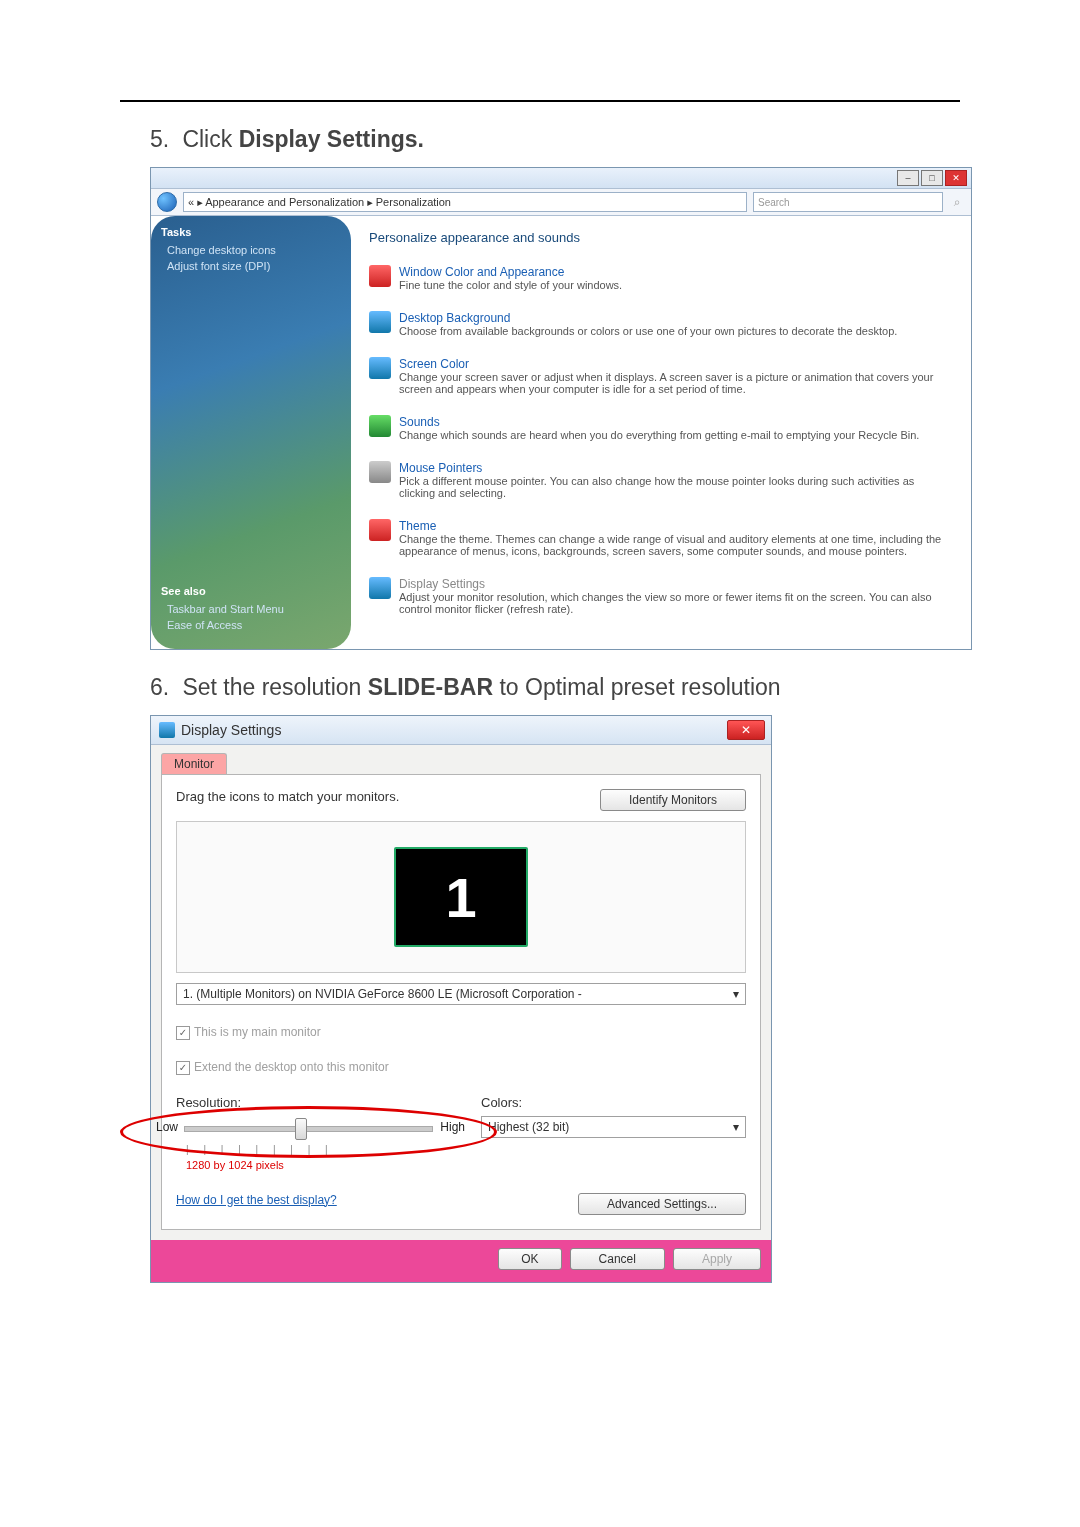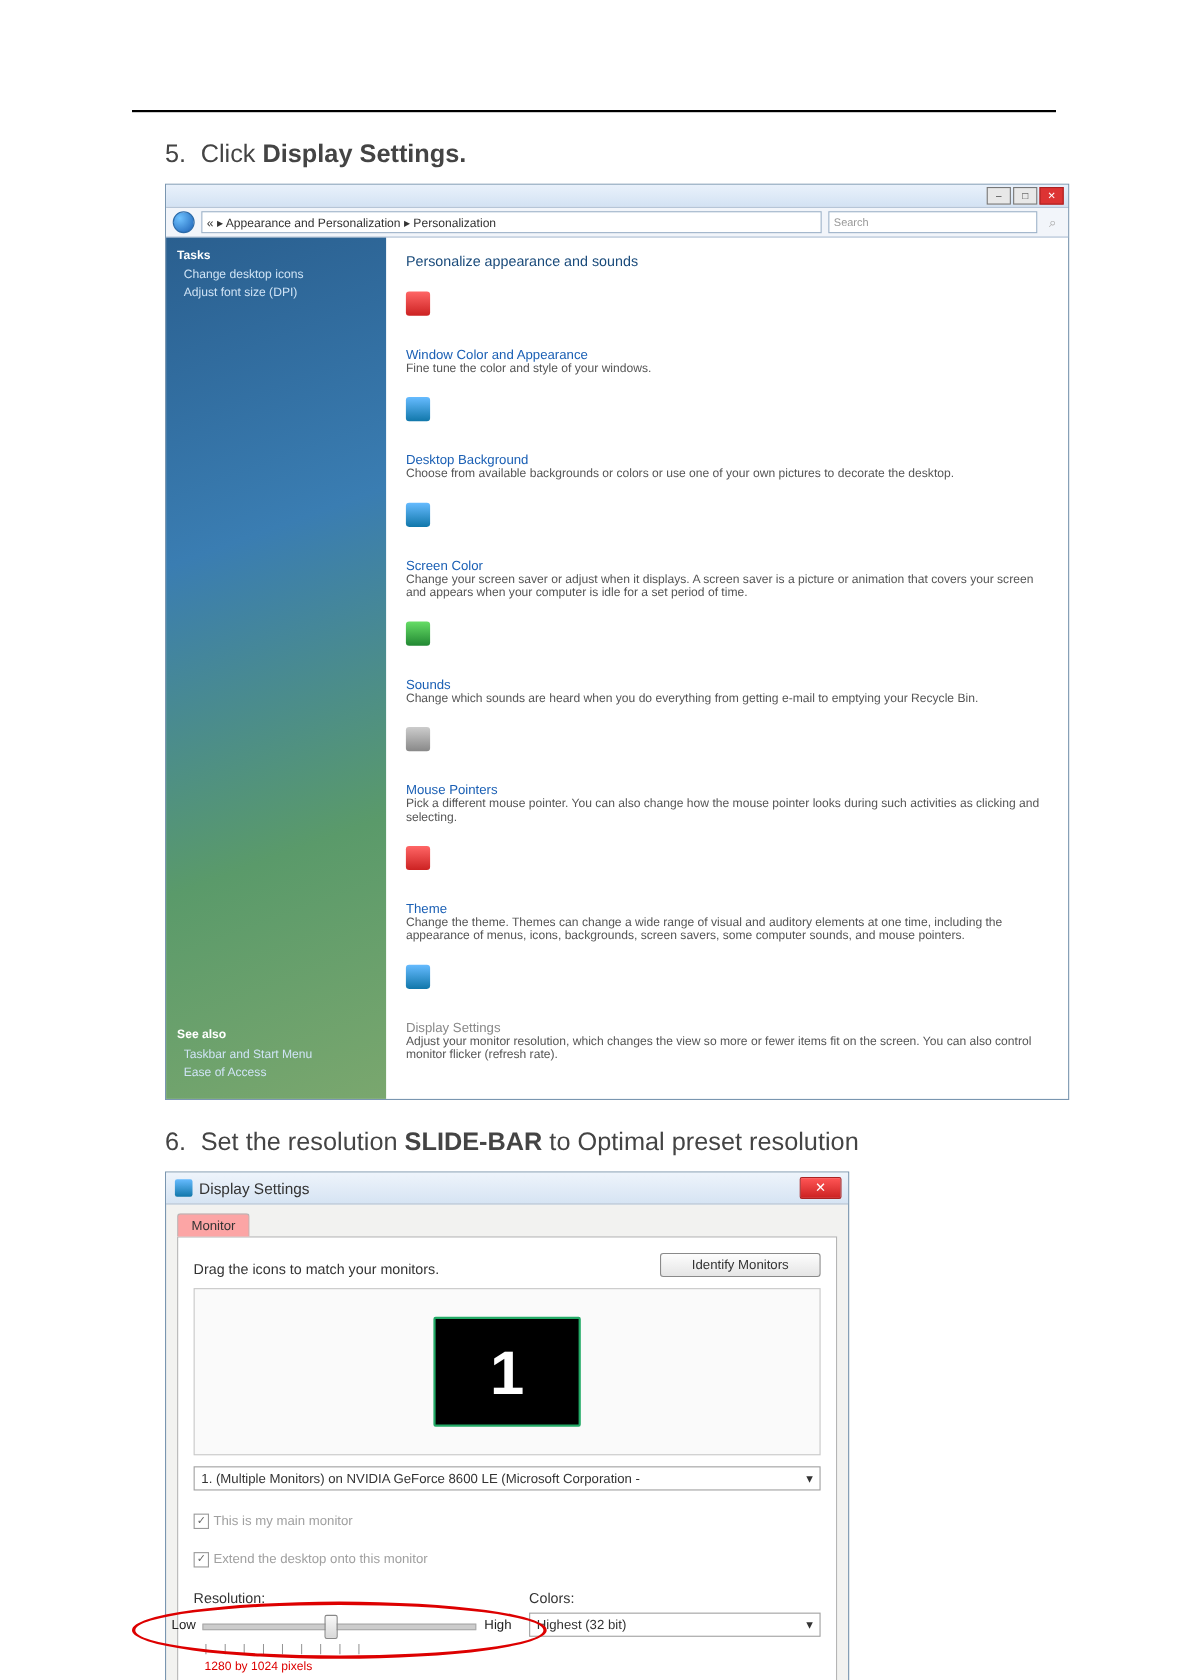--- a/index.html
+++ b/index.html
@@ -65,27 +65,28 @@
   .magnify {
     width: 16px; color: #aaa; text-align: center;
   }
   .vista-body { display: flex; }
   .vista-side {
     width: 180px;
     background: linear-gradient(160deg, #2a5f8f 0%, #3a7db2 35%, #5a9a6a 70%, #7aa76e 100%);
     color: #cfe3f5; font-size: 11px; padding: 10px 10px;
     min-height: 380px;
     position: relative;
+    border-radius: 24px;
   }
   .vista-side .hdr { color: #fff; font-weight: bold; margin-bottom: 6px; font-size: 11px;}
   .vista-side .lnk { color: #cfe3f5; margin: 4px 0 4px 6px; }
   .vista-side .seealso { position: absolute; bottom: 14px; left: 10px; right: 10px; }
   .vista-main { flex: 1; padding: 14px 18px; }
   .vista-main h3 { margin: 0 0 12px 0; font-size: 13px; font-weight: normal; color: #194a7a; }
-  .pitem { display: flex; gap: 28px; margin: 20px 0; flex-direction: column; }
+  .pitem { display: flex; gap: 8px; margin: 20px 0; }
   .picon { width: 22px; height: 22px; flex: none; }
   .picon.red { background: linear-gradient(#f66,#c22); border-radius: 3px; }
   .picon.blue { background: linear-gradient(#6bf,#17a); border-radius: 3px; }
   .picon.green { background: linear-gradient(#6d6,#283); border-radius: 3px; }
   .picon.gray { background: linear-gradient(#ccc,#888); border-radius: 3px; }
   .ptxt .ptitle { color: #1a5fb4; font-size: 12px; }
   .ptxt .ptitle.nolink { color: #888; }
   .ptxt .pdesc { color: #555; font-size: 11px; }
 
   
@@ -108,21 +109,21 @@
     text-align: center; line-height: 18px; border: 1px solid #a22; border-radius: 2px;
   }
   .tabstrip { padding: 8px 10px 0 10px; }
   .tab {
     display: inline-block; border: 1px solid #b5b5b5; border-bottom: none;
     padding: 3px 12px; background: #fca5a5; border-radius: 3px 3px 0 0; font-size: 12px;
   }
   .tabbody {
     border: 1px solid #b5b5b5; background: #fff; margin: 0 10px 10px 10px; padding: 14px;
   }
-  .rowflex { display: flex; justify-content: space-between; align-items: flex-end; }
+  .rowflex { display: flex; justify-content: space-between; align-items: flex-start; }
   .btn {
     border: 1px solid #8a8a8a; background: linear-gradient(#fdfdfd,#e5e5e5);
     padding: 3px 28px; border-radius: 3px; font-size: 12px; color: #333;
   }
   .btn.disabled { color: #a8a8a8; }
   .monarea {
     border: 1px solid #c8c8c8; background: #fafafa; height: 150px;
     margin: 10px 0; display: flex; align-items: center; justify-content: center;
   }
   .mon1 {
@@ -158,21 +159,21 @@
   .ticks { font-size: 10px; color: #888; letter-spacing: 6px; margin: -4px 0 4px 10px;}
   .redoval {
     position: absolute; border: 3px solid #d00; border-radius: 50%;
     left: -56px; right: -56px; top: -10px; bottom: -16px;
     pointer-events: none;
   }
   .pxlabel { font-size: 11px; color: #d00; margin-left: 10px; }
   .hyperlink { color: #1a5fb4; font-size: 12px; text-decoration: underline; }
   .btnrow {
     display: flex; justify-content: flex-end; gap: 8px;
-    padding: 8px 10px 12px 10px; background: #a16207;
+    padding: 8px 10px 12px 10px; background: #ec4899;
   }
 </style>
 </head>
 <body>
 
 <div class="page">
 
   <div class="instruction">
     <span class="num">5.</span>
     <span>Click </span><span class="bold">Display Settings.</span>

